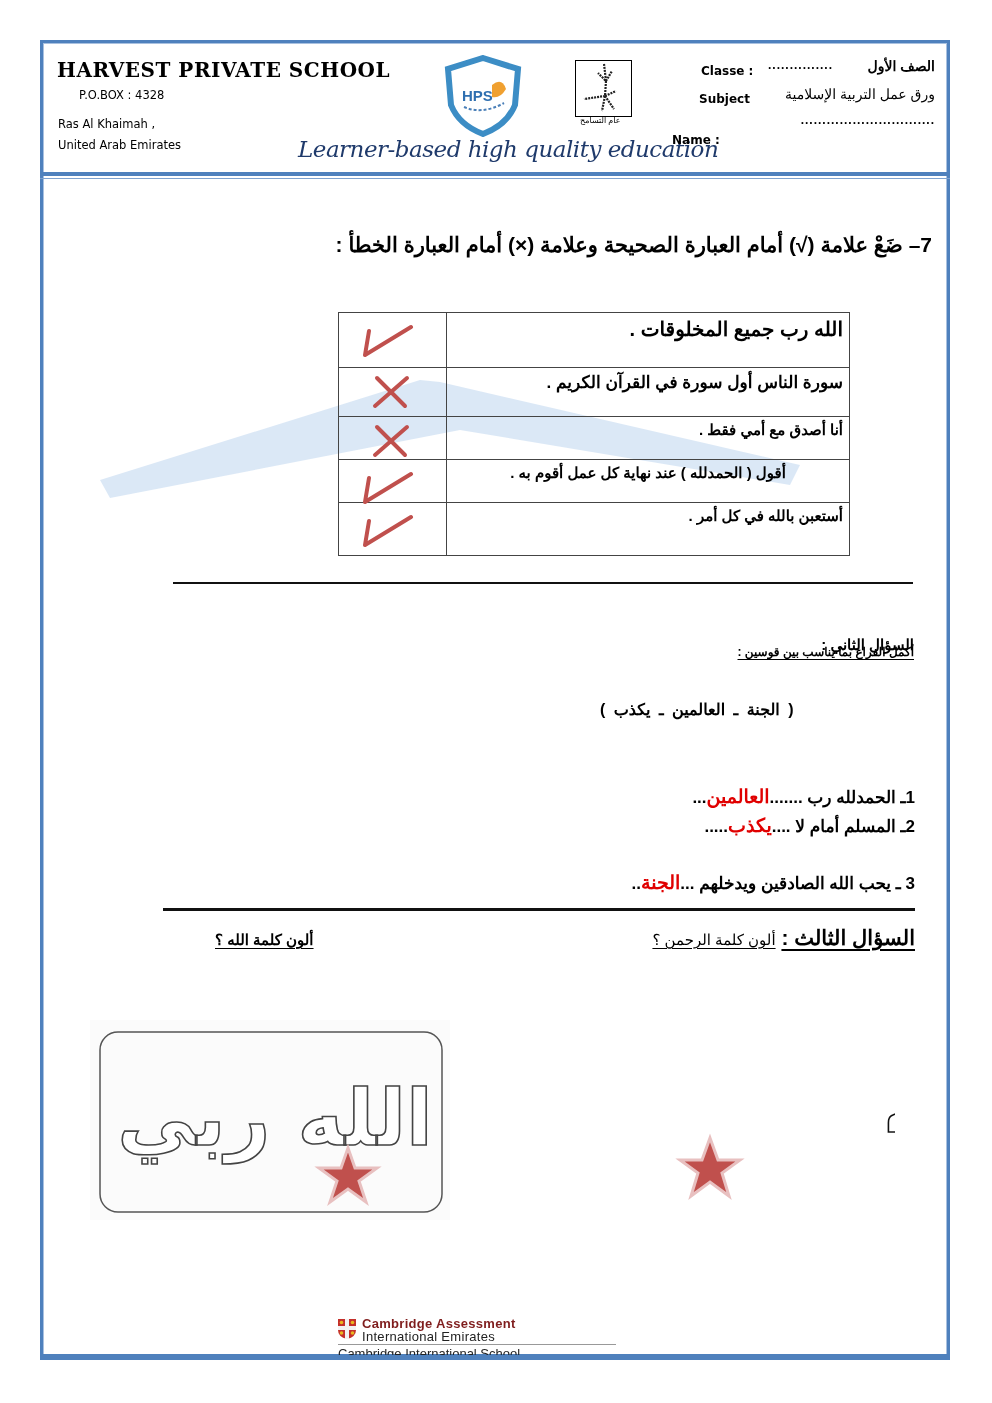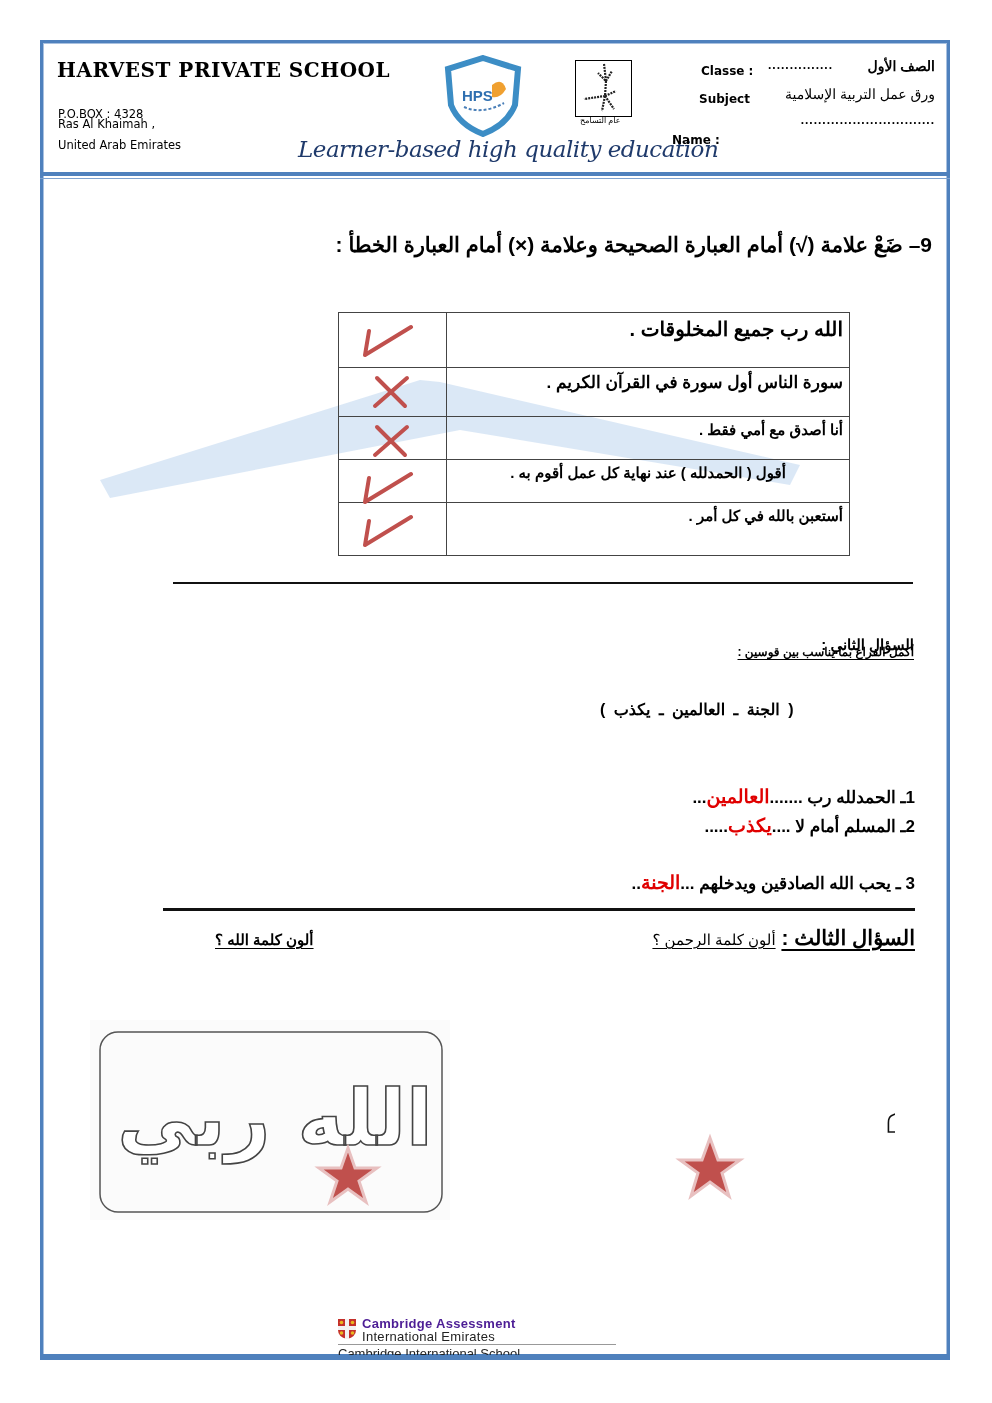--- a/index.html
+++ b/index.html
@@ -5,21 +5,21 @@
   html, body { margin: 0; padding: 0; background: #ffffff; }
   body { width: 992px; height: 1403px; position: relative; overflow: hidden; font-family: "Liberation Sans", sans-serif; color: #000; }
   .page-frame { position: absolute; left: 40px; top: 40px; width: 910px; height: 1320px; border: 3px solid #4f81bd; box-sizing: border-box; }
   .page-frame-inner { position: absolute; left: 43px; top: 43px; width: 904px; height: 1314px; border: 1px solid #a9c1e0; box-sizing: border-box; }
   .header-rule { position: absolute; left: 40px; top: 172px; width: 910px; height: 4px; background: #4f81bd; }
   .header-rule2 { position: absolute; left: 40px; top: 178px; width: 910px; height: 1px; background: #7ea2cf; }
   .footer-rule { position: absolute; left: 40px; top: 1354px; width: 910px; height: 4px; background: #4f81bd; }
 
   .school-name { position: absolute; left: 57px; top: 58px; font-family: "DejaVu Serif", serif; font-weight: 900; font-size: 20px; letter-spacing: 0.5px; transform: scaleY(1.05); }
   .addr { position: absolute; left: 58px; font-size: 11.5px; font-family: "DejaVu Sans", sans-serif; }
-  .addr1 { top: 107px; } .addr2 { top: 117px; } .addr3 { top: 138px; }
+  .addr1 { top: 88px; margin-left: 21px; } .addr2 { top: 117px; } .addr3 { top: 138px; }
 
   .shield { position: absolute; left: 442px; top: 55px; width: 82px; height: 82px; }
   .emblem { position: absolute; left: 575px; top: 60px; width: 55px; height: 55px; border: 1px solid #000; }
   .emblem-caption { position: absolute; left: 580px; top: 116px; font-size: 8px; direction: rtl; }
   .slogan { position: absolute; left: 298px; top: 136px; font-family: "DejaVu Serif", serif; font-style: italic; font-size: 23px; color: #1f3a6b; letter-spacing: -0.5px; }
 
   .lbl { position: absolute; font-family: "DejaVu Sans", sans-serif; font-size: 12px; font-weight: bold; }
   .lbl-classe { left: 701px; top: 64px; }
   .lbl-subject { left: 699px; top: 92px; }
   .lbl-name { left: 672px; top: 133px; }
@@ -58,21 +58,21 @@
 
   .q3-title { position: absolute; right: 77px; top: 926px; font-size: 21px; font-weight: bold; direction: rtl; }
   .q3-title .u { text-decoration: underline; text-underline-offset: 4px; }
   .q3-sub { font-size: 15px; font-weight: normal; text-decoration: underline; text-underline-offset: 3px; }
   .q3-left { position: absolute; left: 215px; top: 931px; font-size: 15px; font-weight: bold; direction: rtl; text-decoration: underline; text-underline-offset: 3px; }
 
   .color-box-left { position: absolute; left: 90px; top: 1020px; width: 360px; height: 200px; }
   .color-box-right { position: absolute; left: 550px; top: 1040px; width: 345px; height: 170px; }
 
   .cam-logo { position: absolute; left: 337px; top: 1318px; width: 20px; height: 22px; }
-  .cam-t1 { position: absolute; left: 362px; top: 1316px; font-size: 13px; font-weight: bold; color: #4c1d95; letter-spacing: 0.3px; }
+  .cam-t1 { position: absolute; left: 362px; top: 1316px; font-size: 13px; font-weight: bold; color: #7f1d1d; letter-spacing: 0.3px; }
   .cam-t2 { position: absolute; left: 362px; top: 1329px; font-size: 13px; color: #222; letter-spacing: 0.3px; }
   .cam-rule { position: absolute; left: 338px; top: 1344px; width: 278px; height: 1px; background: #999; }
   .cam-t3 { position: absolute; left: 338px; top: 1346px; font-size: 13px; color: #222; height: 9px; overflow: hidden; line-height: 16px; }
 </style>
 </head>
 <body>
 
 <div class="page-frame"></div>
 <div class="page-frame-inner"></div>
 <div class="header-rule"></div>
@@ -97,21 +97,21 @@
 <div class="slogan">Learner-based high quality education</div>
 
 <div class="lbl lbl-classe">Classe :</div>
 <div class="lbl lbl-subject">Subject</div>
 <div class="lbl lbl-name">Name :</div>
 <div class="class-dots">...............</div>
 <div class="hdr-r hdr-class rtl">الصف  الأول</div>
 <div class="hdr-r hdr-subject rtl">ورق عمل التربية الإسلامية</div>
 <div class="hdr-r hdr-dots">...............................</div>
 
-<div class="q1-title">9– ضَعْ علامة (√) أمام العبارة الصحيحة وعلامة (×) أمام العبارة الخطأ :</div>
+<div class="q1-title">7– ضَعْ علامة (√) أمام العبارة الصحيحة وعلامة (×) أمام العبارة الخطأ :</div>
 
 <svg class="watermark" viewBox="0 0 720 130">
   <path d="M0 110 L320 10 L340 12 L700 95 L690 115 L360 60 L10 128 Z" fill="#cfe0f3" opacity="0.75"></path>
 </svg>
 
 <table class="tf">
   <tbody id="tf-body">
       <tr class="r0">
         <td class="stmt">الله رب جميع المخلوقات .</td>
         <td class="mark">

